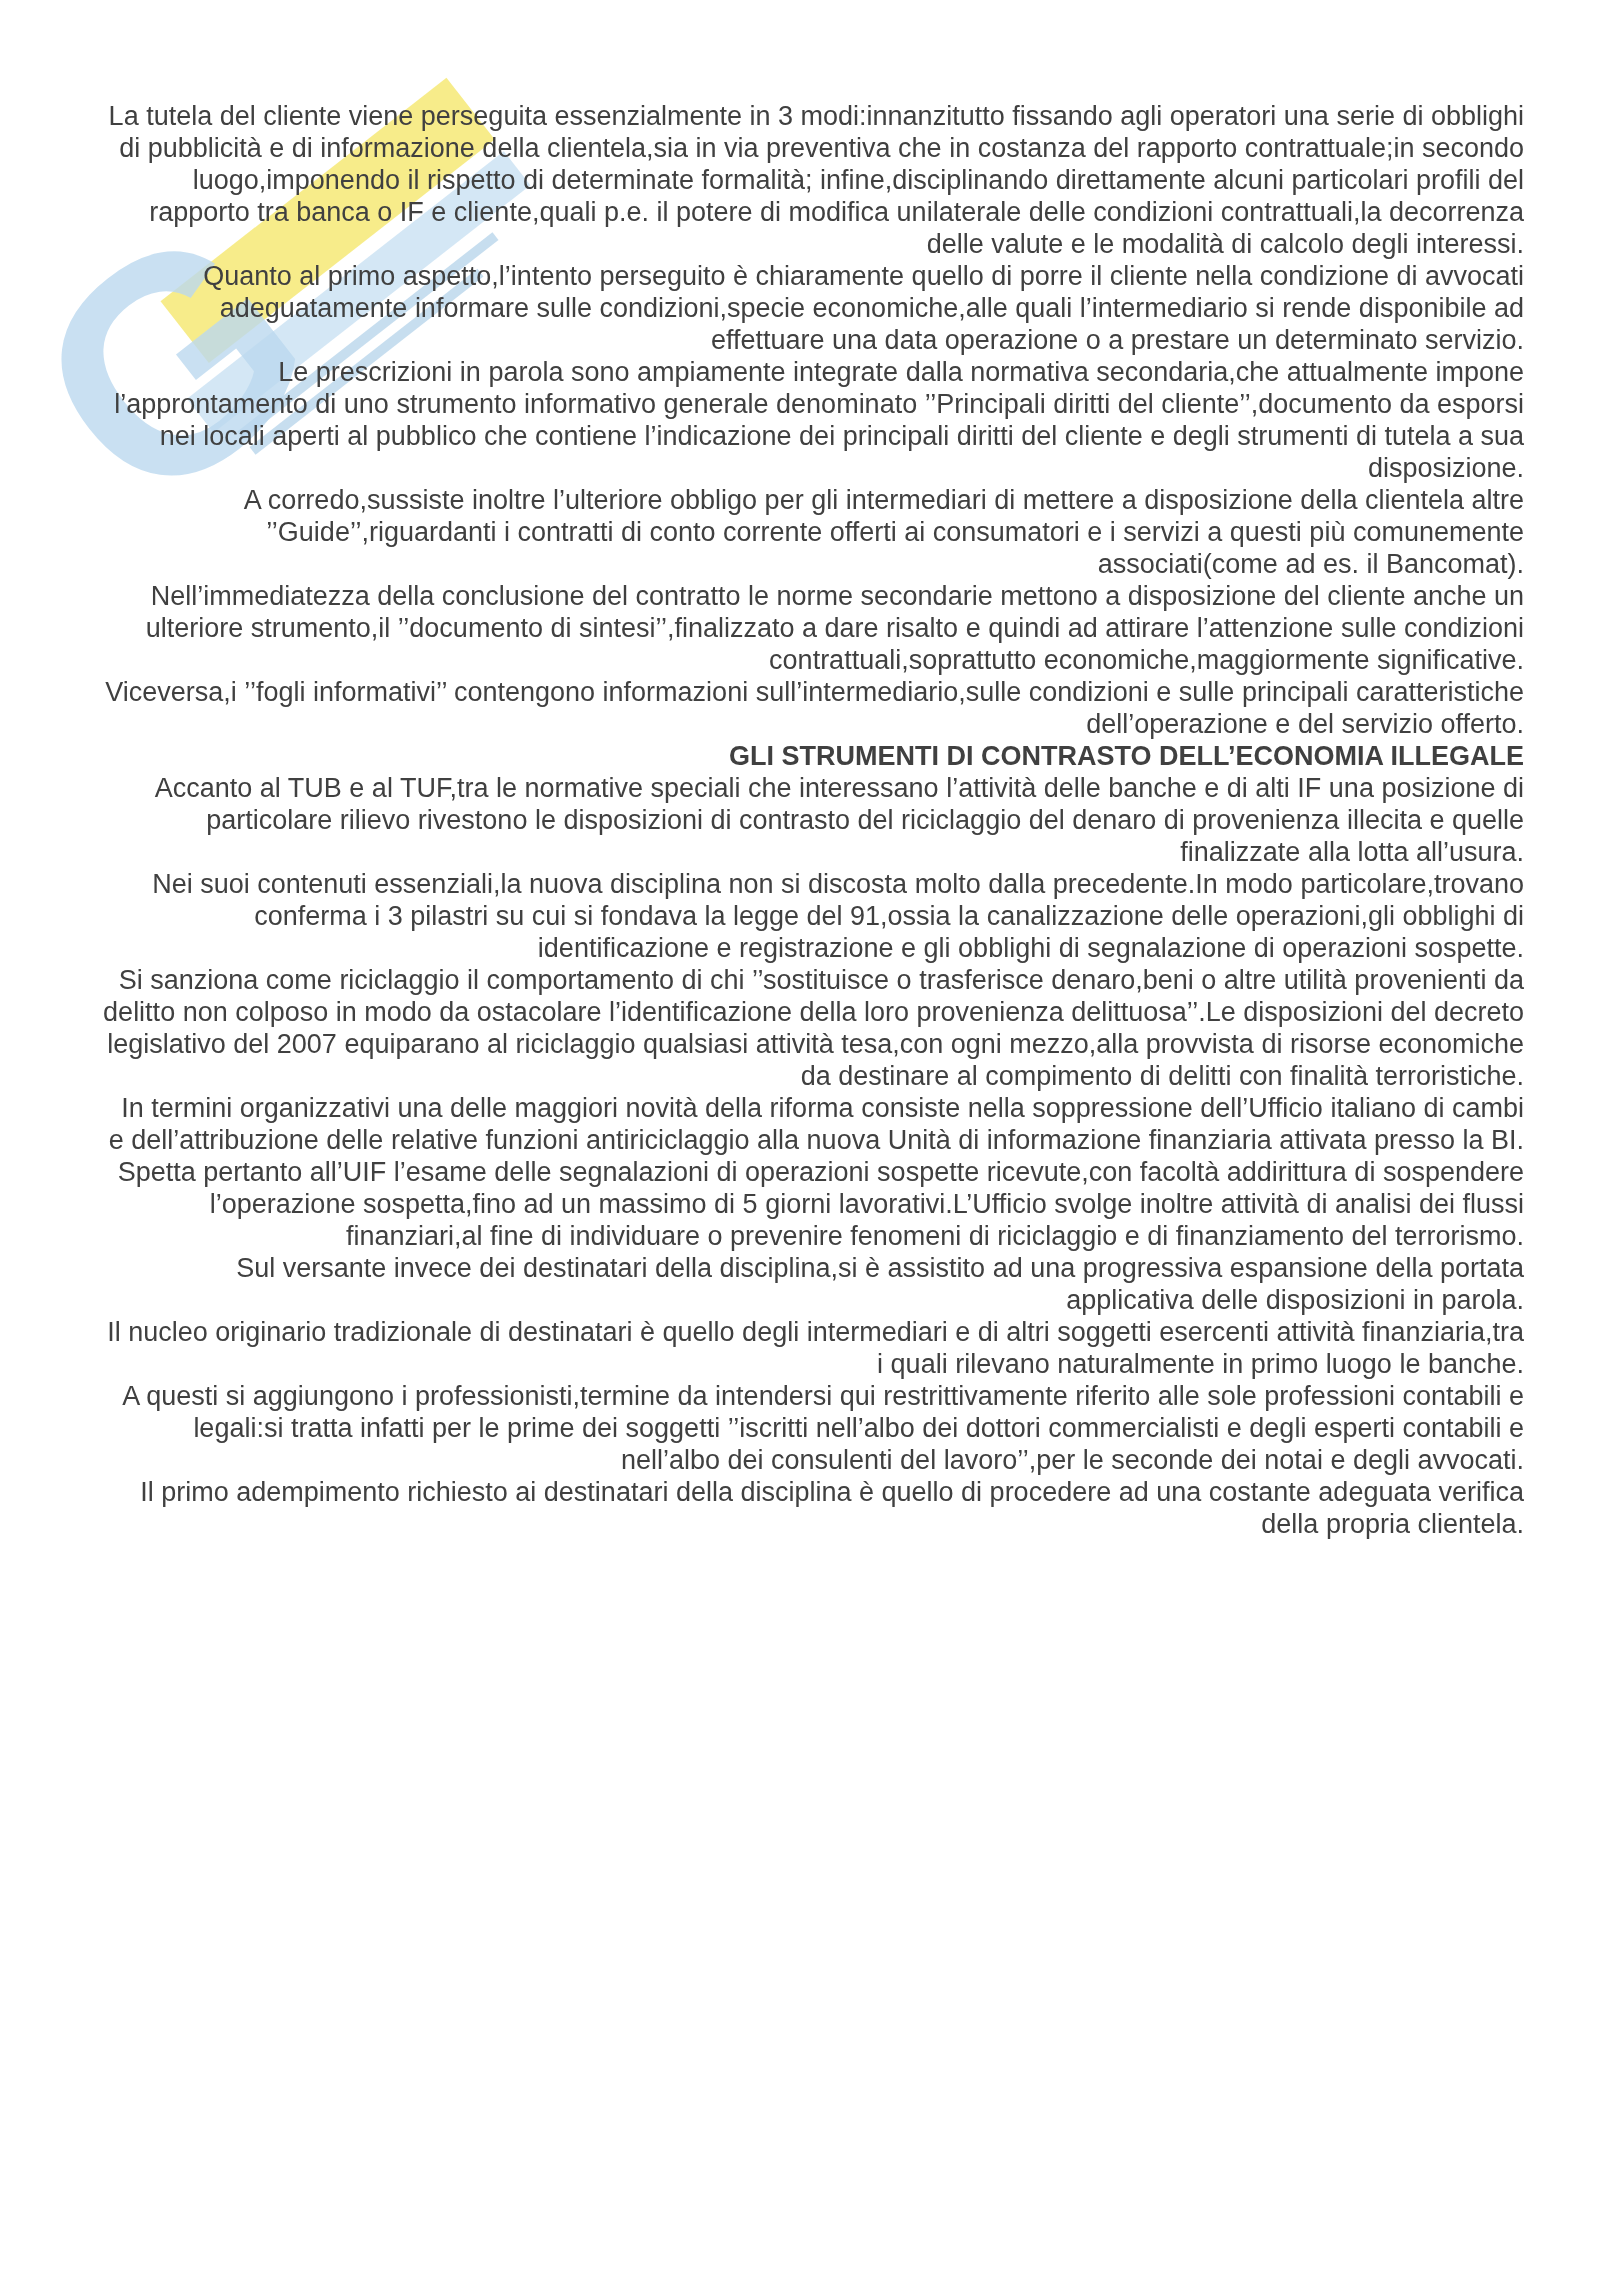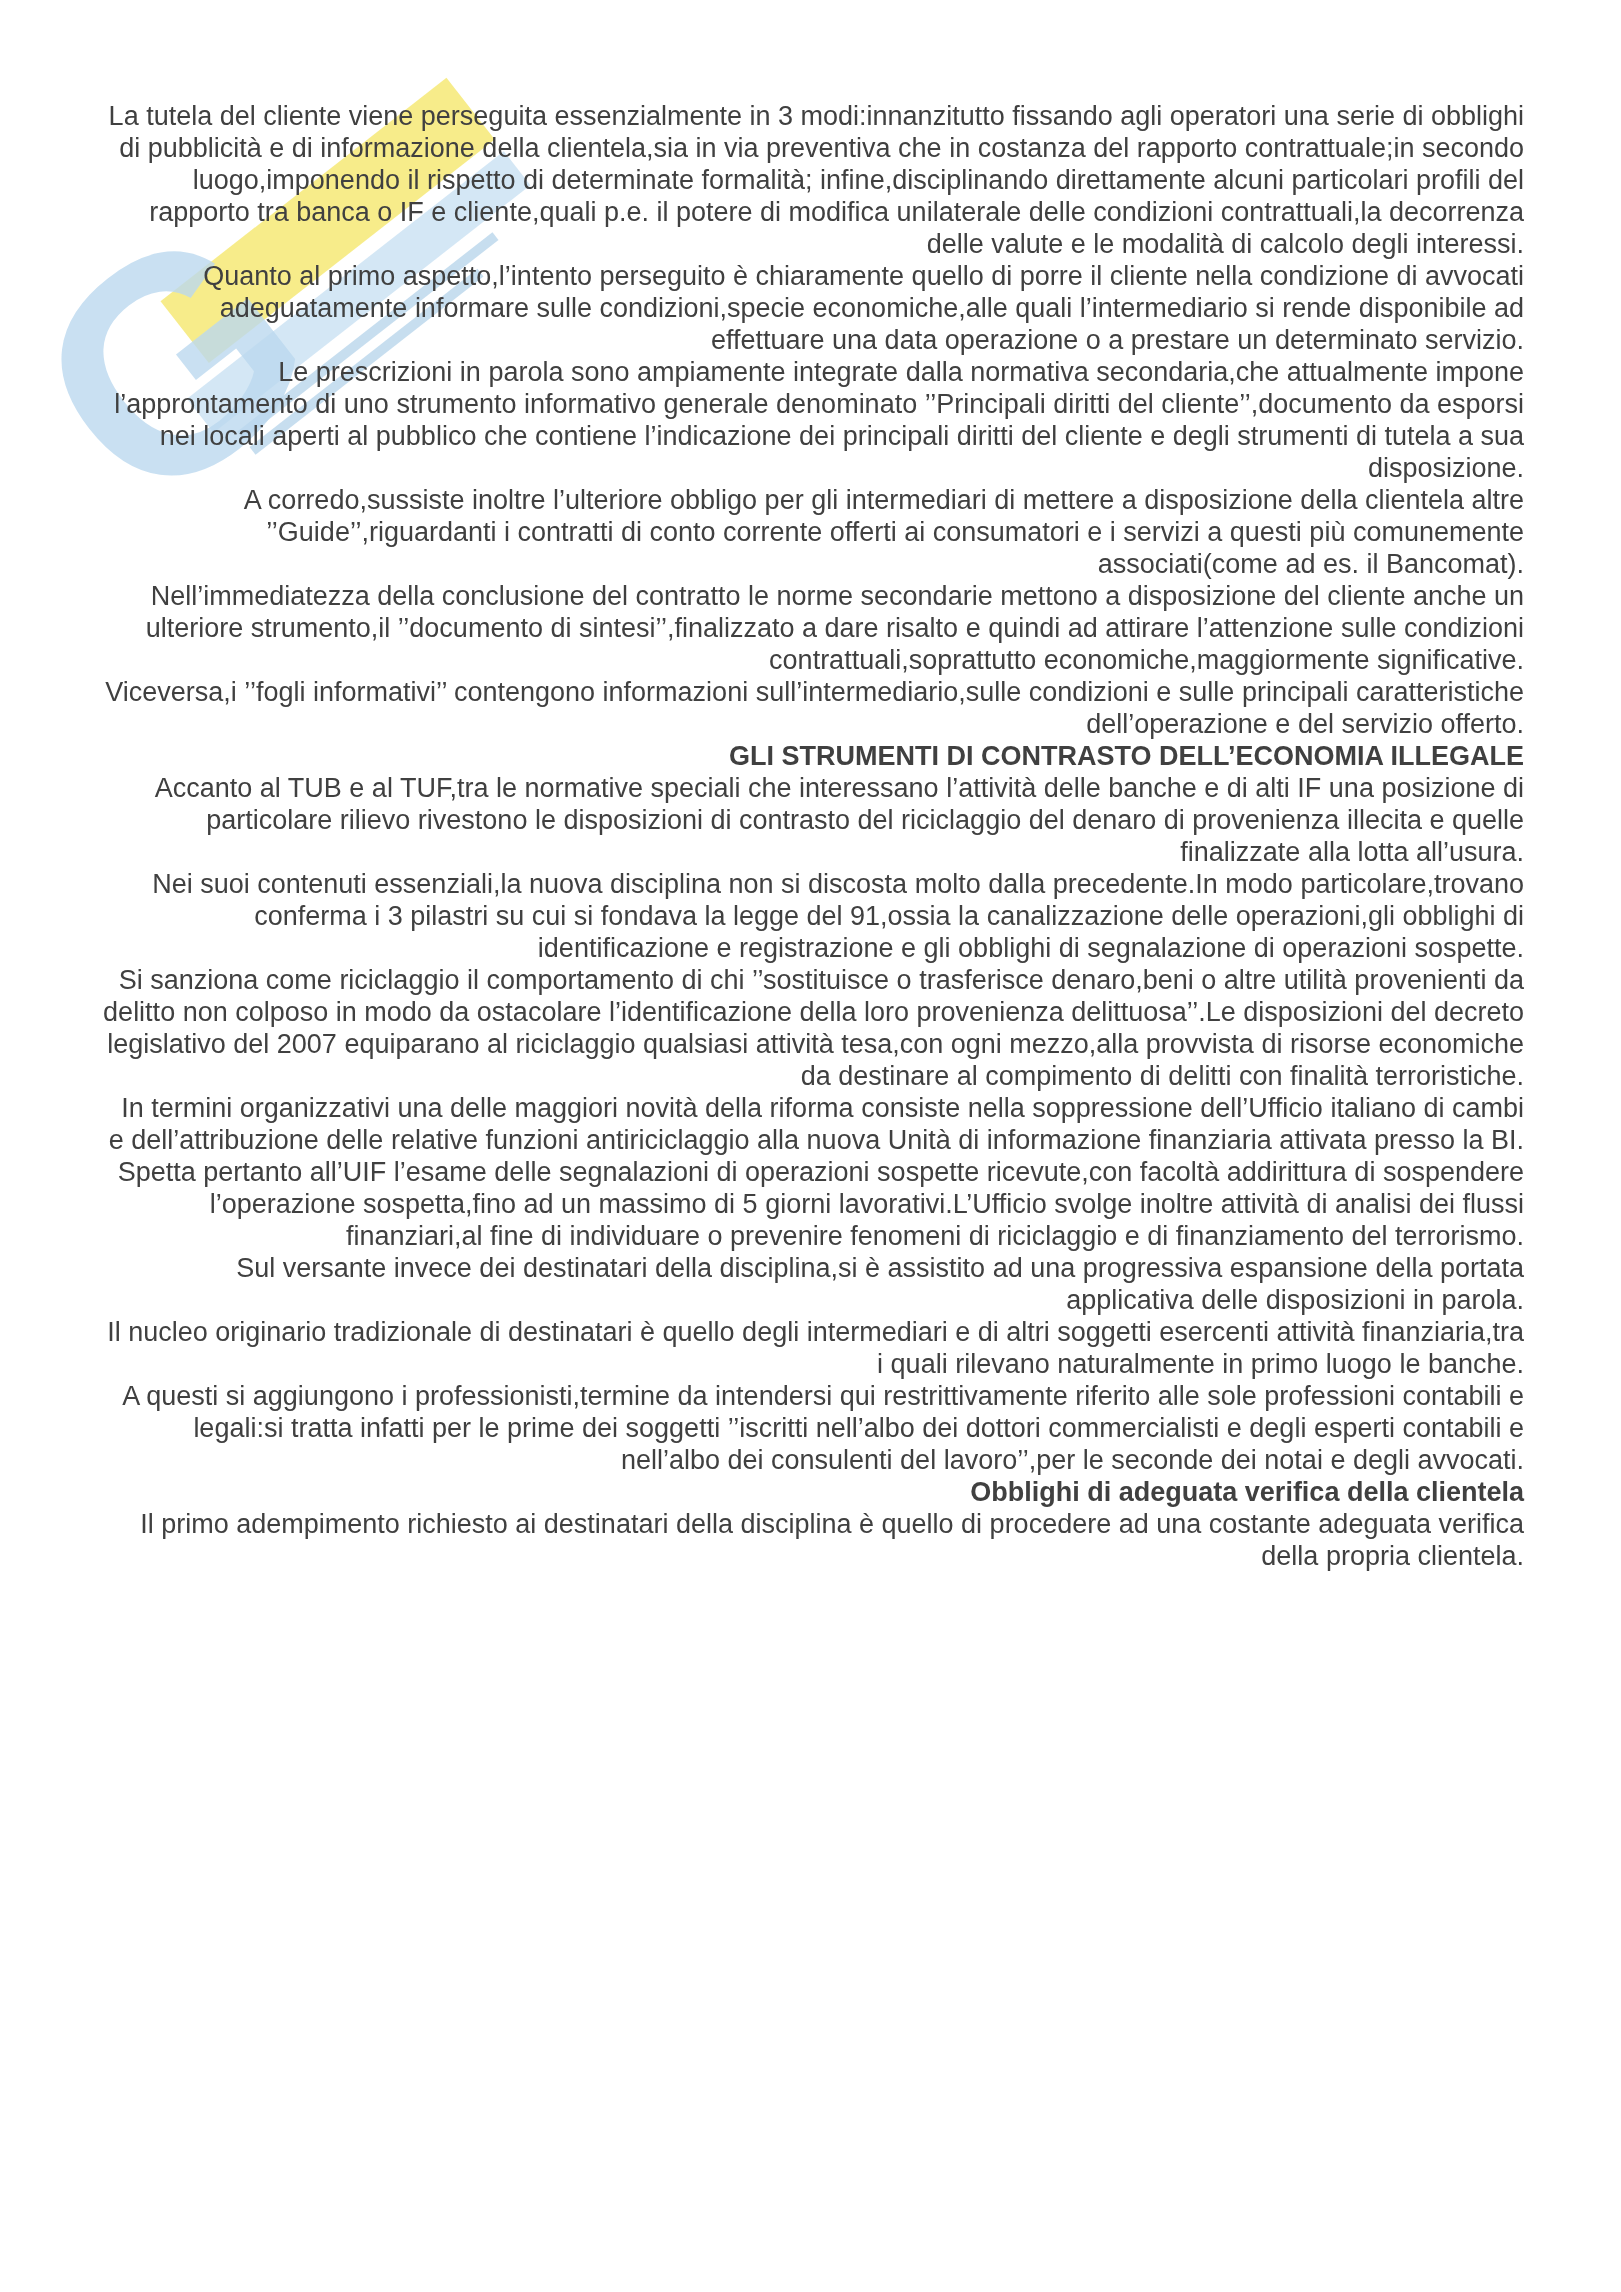--- a/index.html
+++ b/index.html
@@ -58,18 +58,17 @@
       <p class="para">Viceversa,i ’’fogli informativi’’ contengono informazioni sull’intermediario,sulle condizioni e sulle principali caratteristiche dell’operazione e del servizio offerto.</p>
       <p class="h-indent">GLI STRUMENTI DI CONTRASTO DELL’ECONOMIA ILLEGALE</p>
       <p class="para">Accanto al TUB e al TUF,tra le normative speciali che interessano l’attività delle banche e di alti IF una posizione di particolare rilievo rivestono le disposizioni di contrasto del riciclaggio del denaro di provenienza illecita e quelle finalizzate alla lotta all’usura.</p>
       <p class="para">Nei suoi contenuti essenziali,la nuova disciplina non si discosta molto dalla precedente.In modo particolare,trovano conferma i 3 pilastri su cui si fondava la legge del 91,ossia la canalizzazione delle operazioni,gli obblighi di identificazione e registrazione e gli obblighi di segnalazione di operazioni sospette.</p>
       <p class="para">Si sanziona come riciclaggio il comportamento di chi ’’sostituisce o trasferisce denaro,beni o altre utilità provenienti da delitto non colposo in modo da ostacolare l’identificazione della loro provenienza delittuosa’’.Le disposizioni del decreto legislativo del 2007 equiparano al riciclaggio qualsiasi attività tesa,con ogni mezzo,alla provvista di risorse economiche da destinare al compimento di delitti con finalità terroristiche.</p>
       <p class="para">In termini organizzativi una delle maggiori novità della riforma consiste nella soppressione dell’Ufficio italiano di cambi e dell’attribuzione delle relative funzioni antiriciclaggio alla nuova Unità di informazione finanziaria attivata presso la BI.</p>
       <p class="para">Spetta pertanto all’UIF l’esame delle segnalazioni di operazioni sospette ricevute,con facoltà addirittura di sospendere l’operazione sospetta,fino ad un massimo di 5 giorni lavorativi.L’Ufficio svolge inoltre attività di analisi dei flussi finanziari,al fine di individuare o prevenire fenomeni di riciclaggio e di finanziamento del terrorismo.</p>
       <p class="para">Sul versante invece dei destinatari della disciplina,si è assistito ad una progressiva espansione della portata applicativa delle disposizioni in parola.</p>
       <p class="para">Il nucleo originario tradizionale di destinatari è quello degli intermediari e di altri soggetti esercenti attività finanziaria,tra i quali rilevano naturalmente in primo luogo le banche.</p>
       <p class="para">A questi si aggiungono i professionisti,termine da intendersi qui restrittivamente riferito alle sole professioni contabili e legali:si tratta infatti per le prime dei soggetti ’’iscritti nell’albo dei dottori commercialisti e degli esperti contabili e nell’albo dei consulenti del lavoro’’,per le seconde dei notai e degli avvocati.</p>
-      <p class="h-left">Obblighi di adeguata verifica della clientela</p>
       <p class="para">Il primo adempimento richiesto ai destinatari della disciplina è quello di procedere ad una costante adeguata verifica della propria clientela.</p>
     </div>
 
 </div>
 
 
 </body></html>

